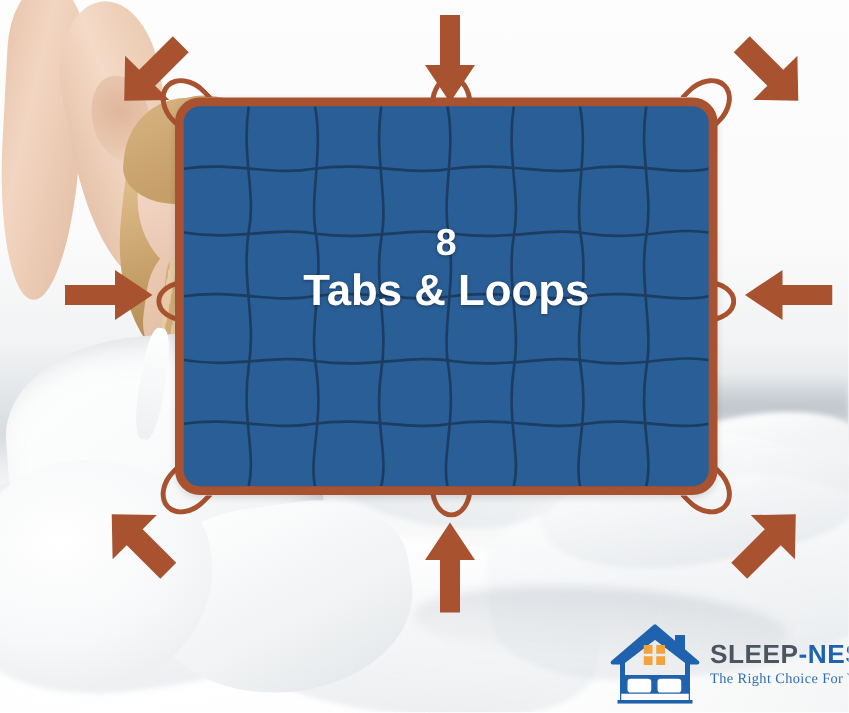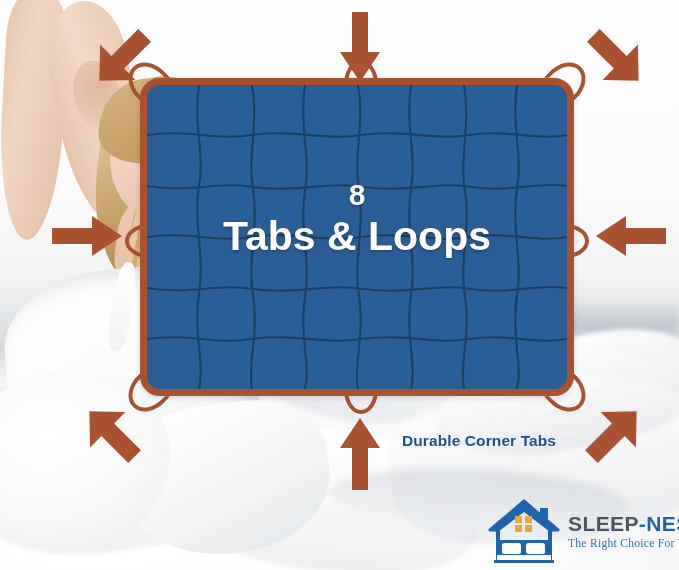--- a/index.html
+++ b/index.html
@@ -220,21 +220,21 @@
     left: 0; right: 0; top: 92px;
     text-align: center;
     color: #ffffff;
     font-weight: bold;
     line-height: 1.18;
     text-shadow: 0 1px 3px rgba(0,0,0,.35);
     pointer-events: none;
   }
   .cap-1 { font-size: 30px; }
   .cap-2 { font-size: 30px; }
-  .cap-3 { font-size: 41px; }
+  .cap-3 { font-size: 35px; }
 
   
   .arrow { position: absolute; }
   .arrow svg { display: block; }
 
   
   .tagline {
     position: absolute;
     left: 402px; top: 430px;
     color: #1f4e8c;
@@ -395,21 +395,20 @@
       </svg>
 
       <div class="comforter-caption">
         <div class="cap-1">8</div>
         <div class="cap-3">Tabs &amp; Loops</div>
       </div>
     </div>
   </div>
 
   <div class="tagline">
-    <div>Durable Corner Tabs</div>
   </div>
 
   <div class="logo">
     <svg class="logo-mark" viewBox="0 0 74 64" aria-hidden="true">
 
       <path d="M36 2 L70 31 L62 31 L36 11 L10 31 L2 31 Z" fill="#1f62ad"></path>
       <path d="M36 2 L70 31 L62 31 L36 11 L10 31 L2 31 Z" fill="none" stroke="#1f62ad" stroke-width="3" stroke-linejoin="round"></path>
 
       <rect x="52" y="9" width="8" height="16" fill="#1f62ad"></rect>
 

